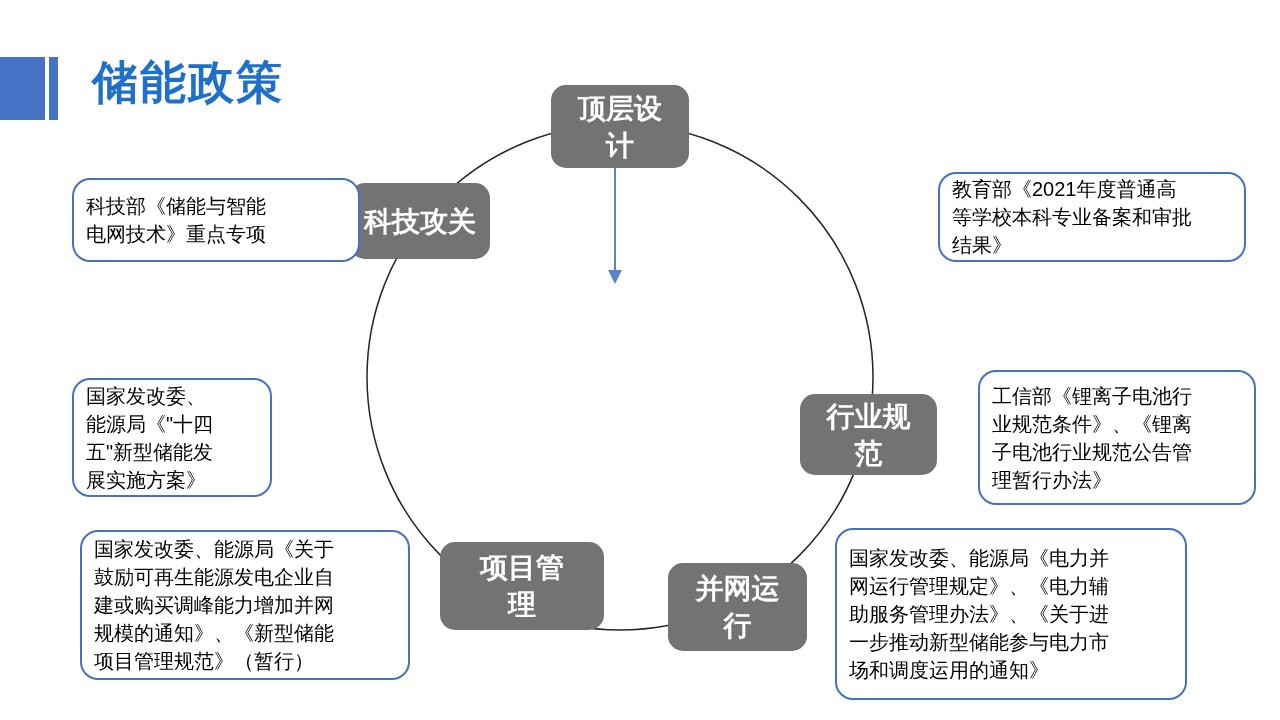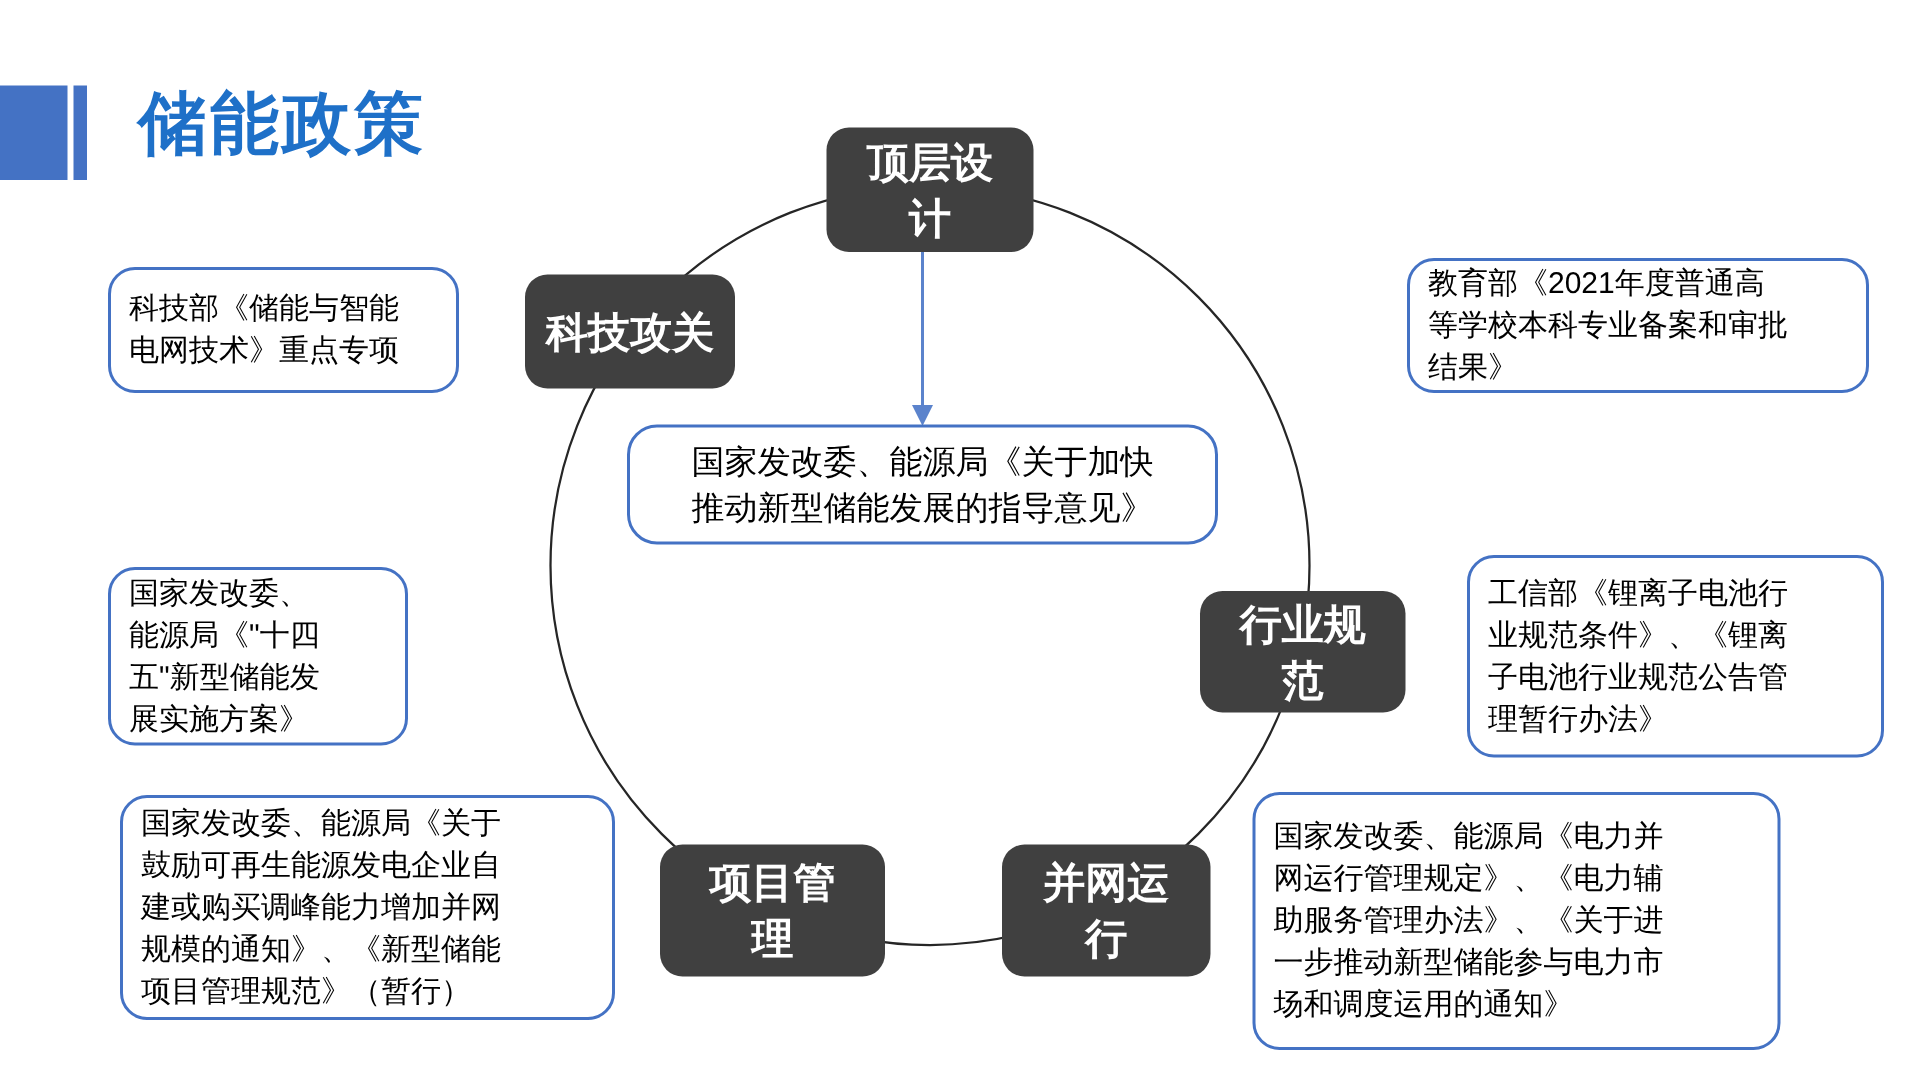--- a/index.html
+++ b/index.html
@@ -8,21 +8,21 @@
     font-family:"Liberation Sans", sans-serif;
   }
   .stage{position:absolute;left:0;top:0;width:1280px;height:720px;padding-left:21px;}
   .accent-bar{position:absolute;background:#4472C4;}
   .slide-title{
     position:absolute;left:92px;top:50px;height:66px;display:flex;align-items:center;
     color:#1E70C8;font-size:46px;font-weight:bold;letter-spacing:2px;
   }
   .diagram-svg{position:absolute;left:0;top:0;width:1280px;height:720px;}
   .node{
-    position:absolute;background:#404040;border-radius:15px;
+    position:absolute;background:#737373;border-radius:15px;
     color:#ffffff;font-size:28px;font-weight:bold;line-height:37px;
     display:flex;align-items:center;justify-content:center;text-align:center;
     white-space:pre-line;box-sizing:border-box;
   }
   .callout{
     position:absolute;background:#ffffff;border:2px solid #4472C4;border-radius:18px;
     color:#000000;font-size:20px;line-height:28px;
     display:flex;align-items:center;justify-content:flex-start;text-align:left;
     padding:6px 12px;white-space:pre-line;box-sizing:border-box;
   }
@@ -46,29 +46,27 @@
     <circle cx="620" cy="377" r="253" fill="none" stroke="#262626" stroke-width="1.5"></circle>
     <line x1="615" y1="168" x2="615" y2="272" stroke="#5B83CC" stroke-width="2"></line>
     <polygon points="608,270 622,270 615,284" fill="#5B83CC"></polygon>
   </svg>
 
   <div class="node" style="left:551px;top:85px;width:138px;height:83px;">顶层设
 计</div>
   <div class="node" style="left:350px;top:183px;width:140px;height:76px;">科技攻关</div>
   <div class="node" style="left:800px;top:394px;width:137px;height:81px;">行业规
 范</div>
-  <div class="node" style="left:440px;top:563px;width:150px;height:88px;">项目管
+  <div class="node" style="left:440px;top:542px;width:164px;height:88px;">项目管
 理</div>
   <div class="node" style="left:668px;top:563px;width:139px;height:88px;">并网运
 行</div>
 
-  <div class="center-box" style="left:418px;top:283px;width:394px;height:80px;">国家发改委、能源局《关于加快
-推动新型储能发展的指导意见》</div>
 
-  <div class="callout" style="left:72px;top:178px;width:234px;height:84px;">科技部《储能与智能
+  <div class="callout" style="left:72px;top:178px;width:288px;height:84px;">科技部《储能与智能
 电网技术》重点专项</div>
   <div class="callout" style="left:938px;top:172px;width:308px;height:90px;">教育部《2021年度普通高
 等学校本科专业备案和审批
 结果》</div>
   <div class="callout" style="left:978px;top:370px;width:278px;height:135px;">工信部《锂离子电池行
 业规范条件》、《锂离
 子电池行业规范公告管
 理暂行办法》</div>
   <div class="callout" style="left:72px;top:378px;width:200px;height:119px;">国家发改委、
 能源局《"十四

